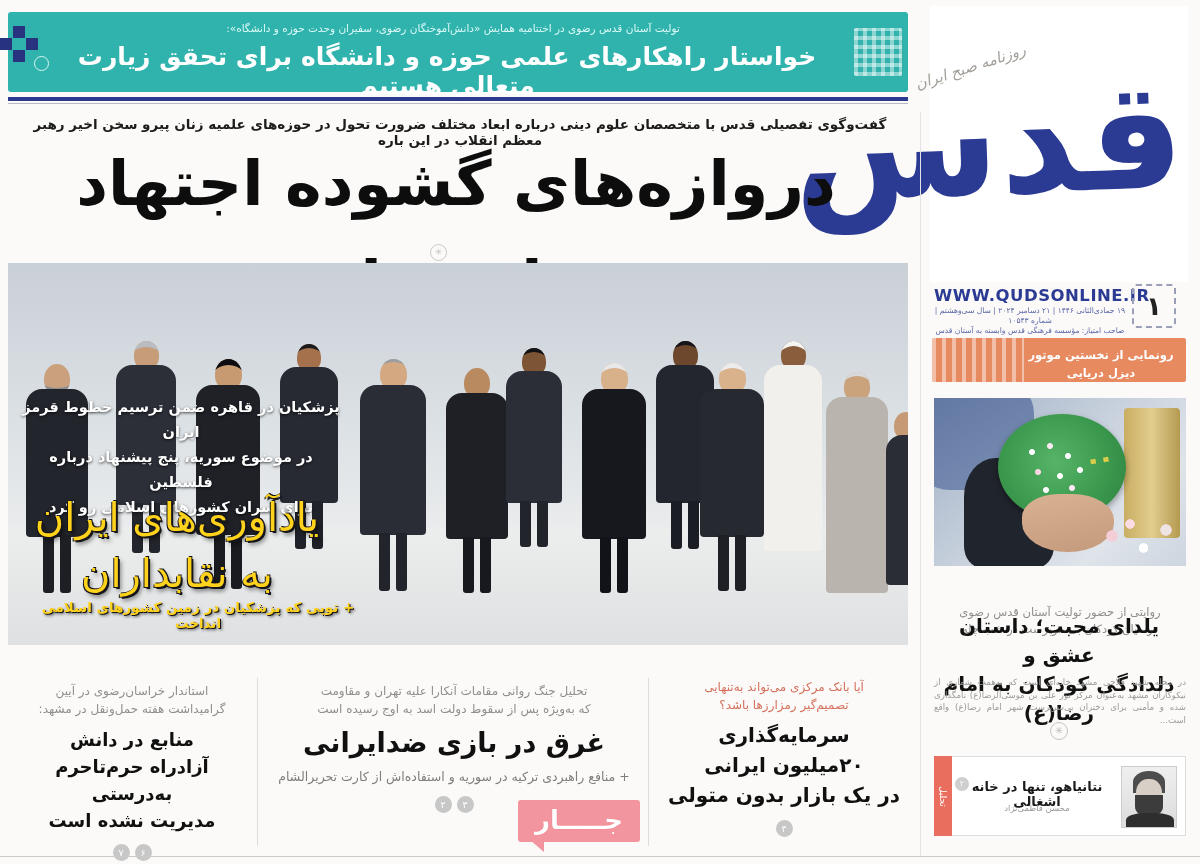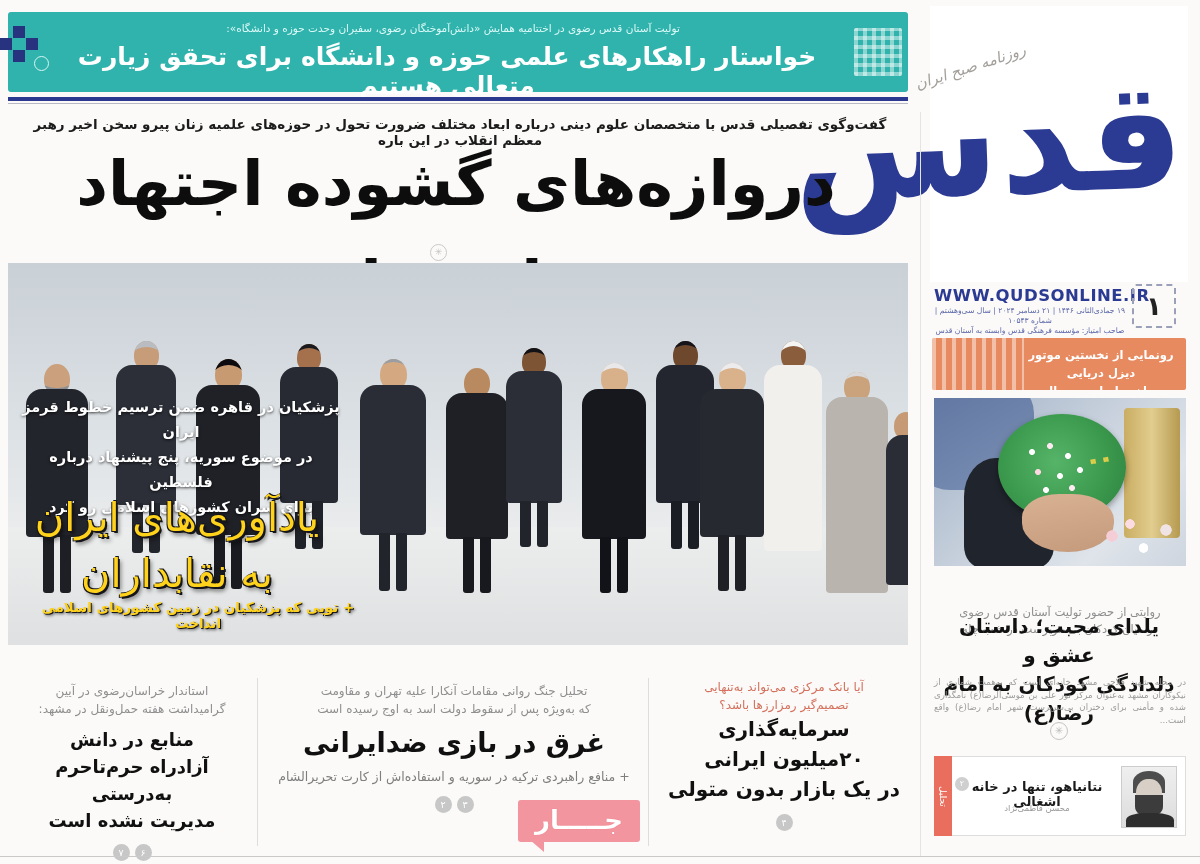--- a/index.html
+++ b/index.html
@@ -28,21 +28,21 @@
   
   .logo-wrap { left:930px; top:6px; width:258px; height:276px; background:#fff; }
   .logo-script { position:absolute; right:160px; top:52px; color:#a39f9a; font-size:15px; transform:rotate(-18deg); font-style:italic; white-space:nowrap; letter-spacing:1px; }
   .logo-main { position:absolute; left:0; right:4px; top:8px; text-align:left; color:#2b3a92; font-weight:bold; font-size:150px; line-height:250px; transform:rotate(-2deg); }
   .website { left:934px; top:286px; width:196px; color:#2b3a92; font-weight:bold; font-size:16.5px; letter-spacing:.5px; text-align:center; direction:ltr; }
   .info-lines { left:934px; top:306px; width:192px; color:#5a66a8; font-size:7.6px; line-height:10px; text-align:center; }
   .page-badge { left:1132px; top:284px; width:44px; height:44px; border:2px dashed #9aa0b8; border-radius:4px;
     color:#222; font-size:26px; font-weight:bold; text-align:center; line-height:40px; }
 
   
-  .promo { left:932px; top:338px; width:254px; height:52px; background:#e88a60; border-radius:2px; overflow:hidden; }
+  .promo { left:932px; top:338px; width:254px; height:44px; background:#e88a60; border-radius:2px; overflow:hidden; }
   .promo-stripes { position:absolute; right:auto; left:0; top:0; bottom:0; width:92px;
     background:repeating-linear-gradient(90deg, rgba(255,255,255,.45) 0 4px, transparent 4px 10px); }
   .promo-text { position:absolute; top:8px; right:12px; left:96px; color:#fff; font-weight:bold; font-size:11.5px; line-height:18px; text-align:center; }
 
   
   .rphoto { left:934px; top:398px; width:252px; height:168px; overflow:hidden;
     background:linear-gradient(135deg,#9fb0c6 0%, #c3cdda 40%, #dfe4ea 75%, #cdd5df 100%); }
   .sleeve { position:absolute; left:-20px; top:-18px; width:120px; height:110px; background:linear-gradient(150deg,#5d74a0,#7c90b4); border-radius:30%; }
   .sleeve2 { position:absolute; left:30px; top:60px; width:90px; height:110px; background:#20242c; border-radius:35% 40% 20% 20%; }
   .cake { position:absolute; left:64px; top:16px; width:128px; height:106px; background:radial-gradient(circle at 45% 45%, #56b468 0%, #3b9a4d 55%, #2f7f40 100%); border-radius:50%; box-shadow:0 3px 6px rgba(0,0,0,.35); }
@@ -328,21 +328,21 @@
       <div class="pcirc">۳</div>
       <div class="pcirc">۲</div>
     </div>
   </div>
 
   <div class="art" style="left:658px; top:678px; width:252px;">
     <div class="art-kicker orange">
       <div>آیا بانک مرکزی می‌تواند به‌تنهایی</div>
       <div>تصمیم‌گیر رمزارزها باشد؟</div>
     </div>
-    <div class="art-title" style="font-size:20px; line-height:30px; ">
+    <div class="art-title" style="font-size:20px; line-height:30px; margin-top:6px;">
       <div>سرمایه‌گذاری</div>
       <div>۲۰میلیون ایرانی</div>
       <div>در یک بازار بدون متولی</div>
     </div>
     <div class="pages">
       <div class="pcirc">۴</div>
     </div>
   </div>
 
   <div class="abs stamp">

